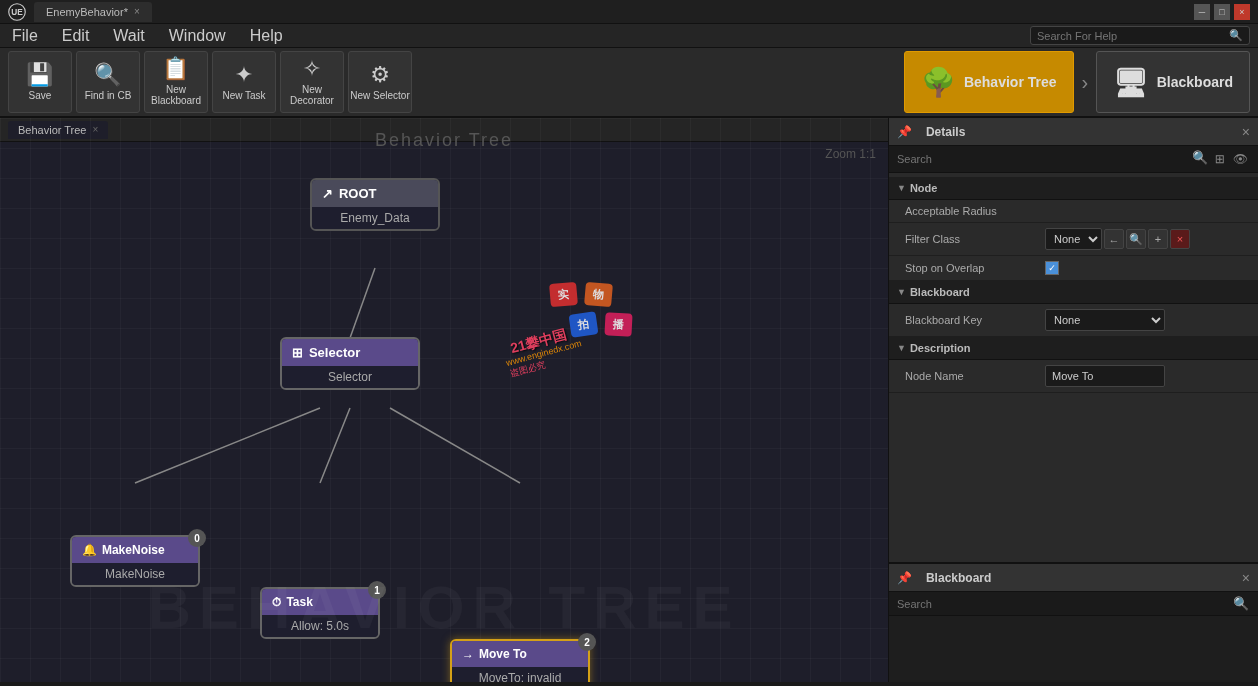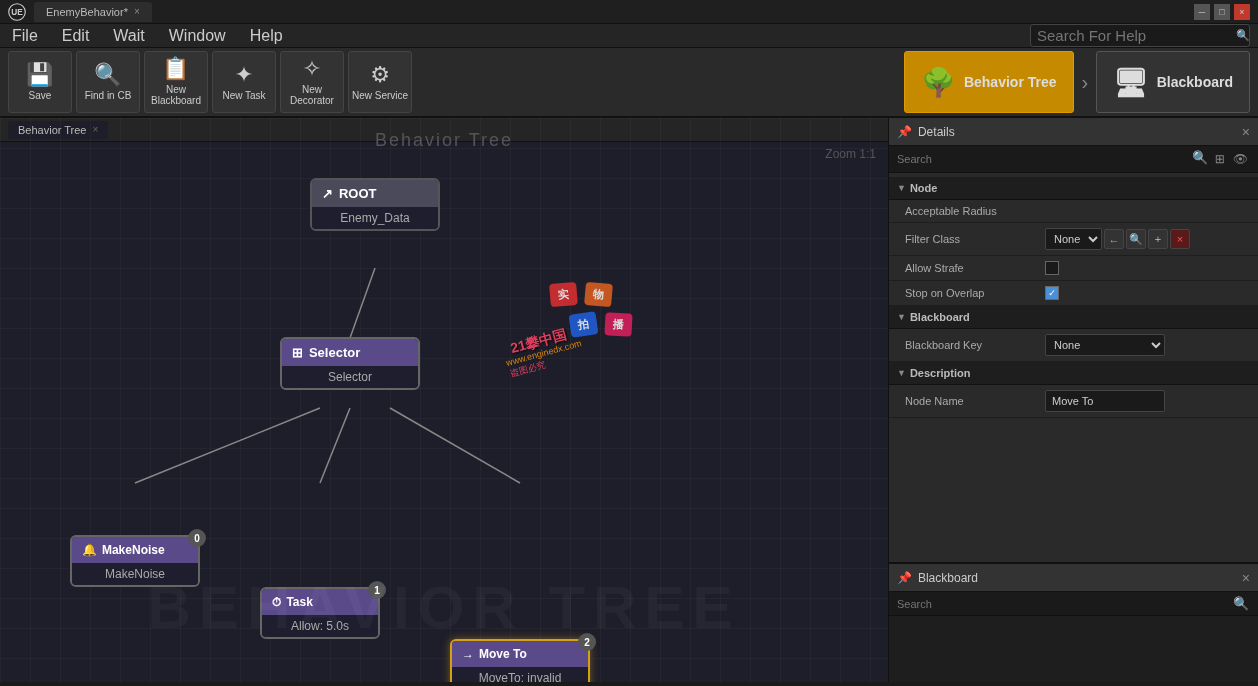--- a/index.html
+++ b/index.html
@@ -88,21 +88,21 @@
       background: #1a1a1a;
       border: 1px solid #444;
       border-radius: 3px;
       padding: 2px 6px;
       width: 220px;
     }
     #search-bar input {
       background: none;
       border: none;
       color: #888;
-      font-size: 15px;
+      font-size: 11px;
       outline: none;
       flex: 1;
     }
     #search-bar span { color: #888; font-size: 11px; }
 
     
     #toolbar {
       height: 70px;
       background: #2a2a2a;
       display: flex;
@@ -393,22 +393,23 @@
       background: #333;
       display: flex;
       align-items: center;
       padding: 0 8px;
       gap: 6px;
       border-bottom: 1px solid #111;
     }
     .panel-title {
       font-size: 12px;
       color: #ccc;
-      font-weight: normal;
-      flex: 1;
+      font-weight: bold;
+      flex: 1;
+      margin-left: 8px;
     }
     .panel-close {
       color: #888;
       cursor: pointer;
       font-size: 14px;
     }
     #details-search {
       display: flex;
       align-items: center;
       background: #1a1a1a;
@@ -636,21 +637,21 @@
   <div class="toolbar-btn">
     <span class="toolbar-icon">✦</span>
     <span>New Task</span>
   </div>
   <div class="toolbar-btn">
     <span class="toolbar-icon">✧</span>
     <span>New Decorator</span>
   </div>
   <div class="toolbar-btn">
     <span class="toolbar-icon">⚙</span>
-    <span>New Service</span>
+    <span>New Selector</span>
   </div>
 
   <div id="right-toolbar">
     <div class="rt-btn active">
       <span class="rt-btn-icon">🌳</span>
       <span>Behavior Tree</span>
     </div>
     <span class="rt-separator">›</span>
     <div class="rt-btn">
       <span class="rt-btn-icon">🖥</span>
@@ -790,26 +791,20 @@
                 <option>None</option>
               </select>
               <span class="prop-icon-btn">←</span>
               <span class="prop-icon-btn">🔍</span>
               <span class="prop-icon-btn">+</span>
               <span class="prop-icon-btn red">×</span>
             </div>
           </div>
         </div>
 
-        <div class="prop-row">
-          <span class="prop-label">Allow Strafe</span>
-          <div class="prop-value">
-            <div class="prop-checkbox"></div>
-          </div>
-        </div>
 
         <div class="prop-row">
           <span class="prop-label">Stop on Overlap</span>
           <div class="prop-value">
             <div class="prop-checkbox checked">
               <span class="prop-check-mark">✓</span>
             </div>
           </div>
         </div>
 

